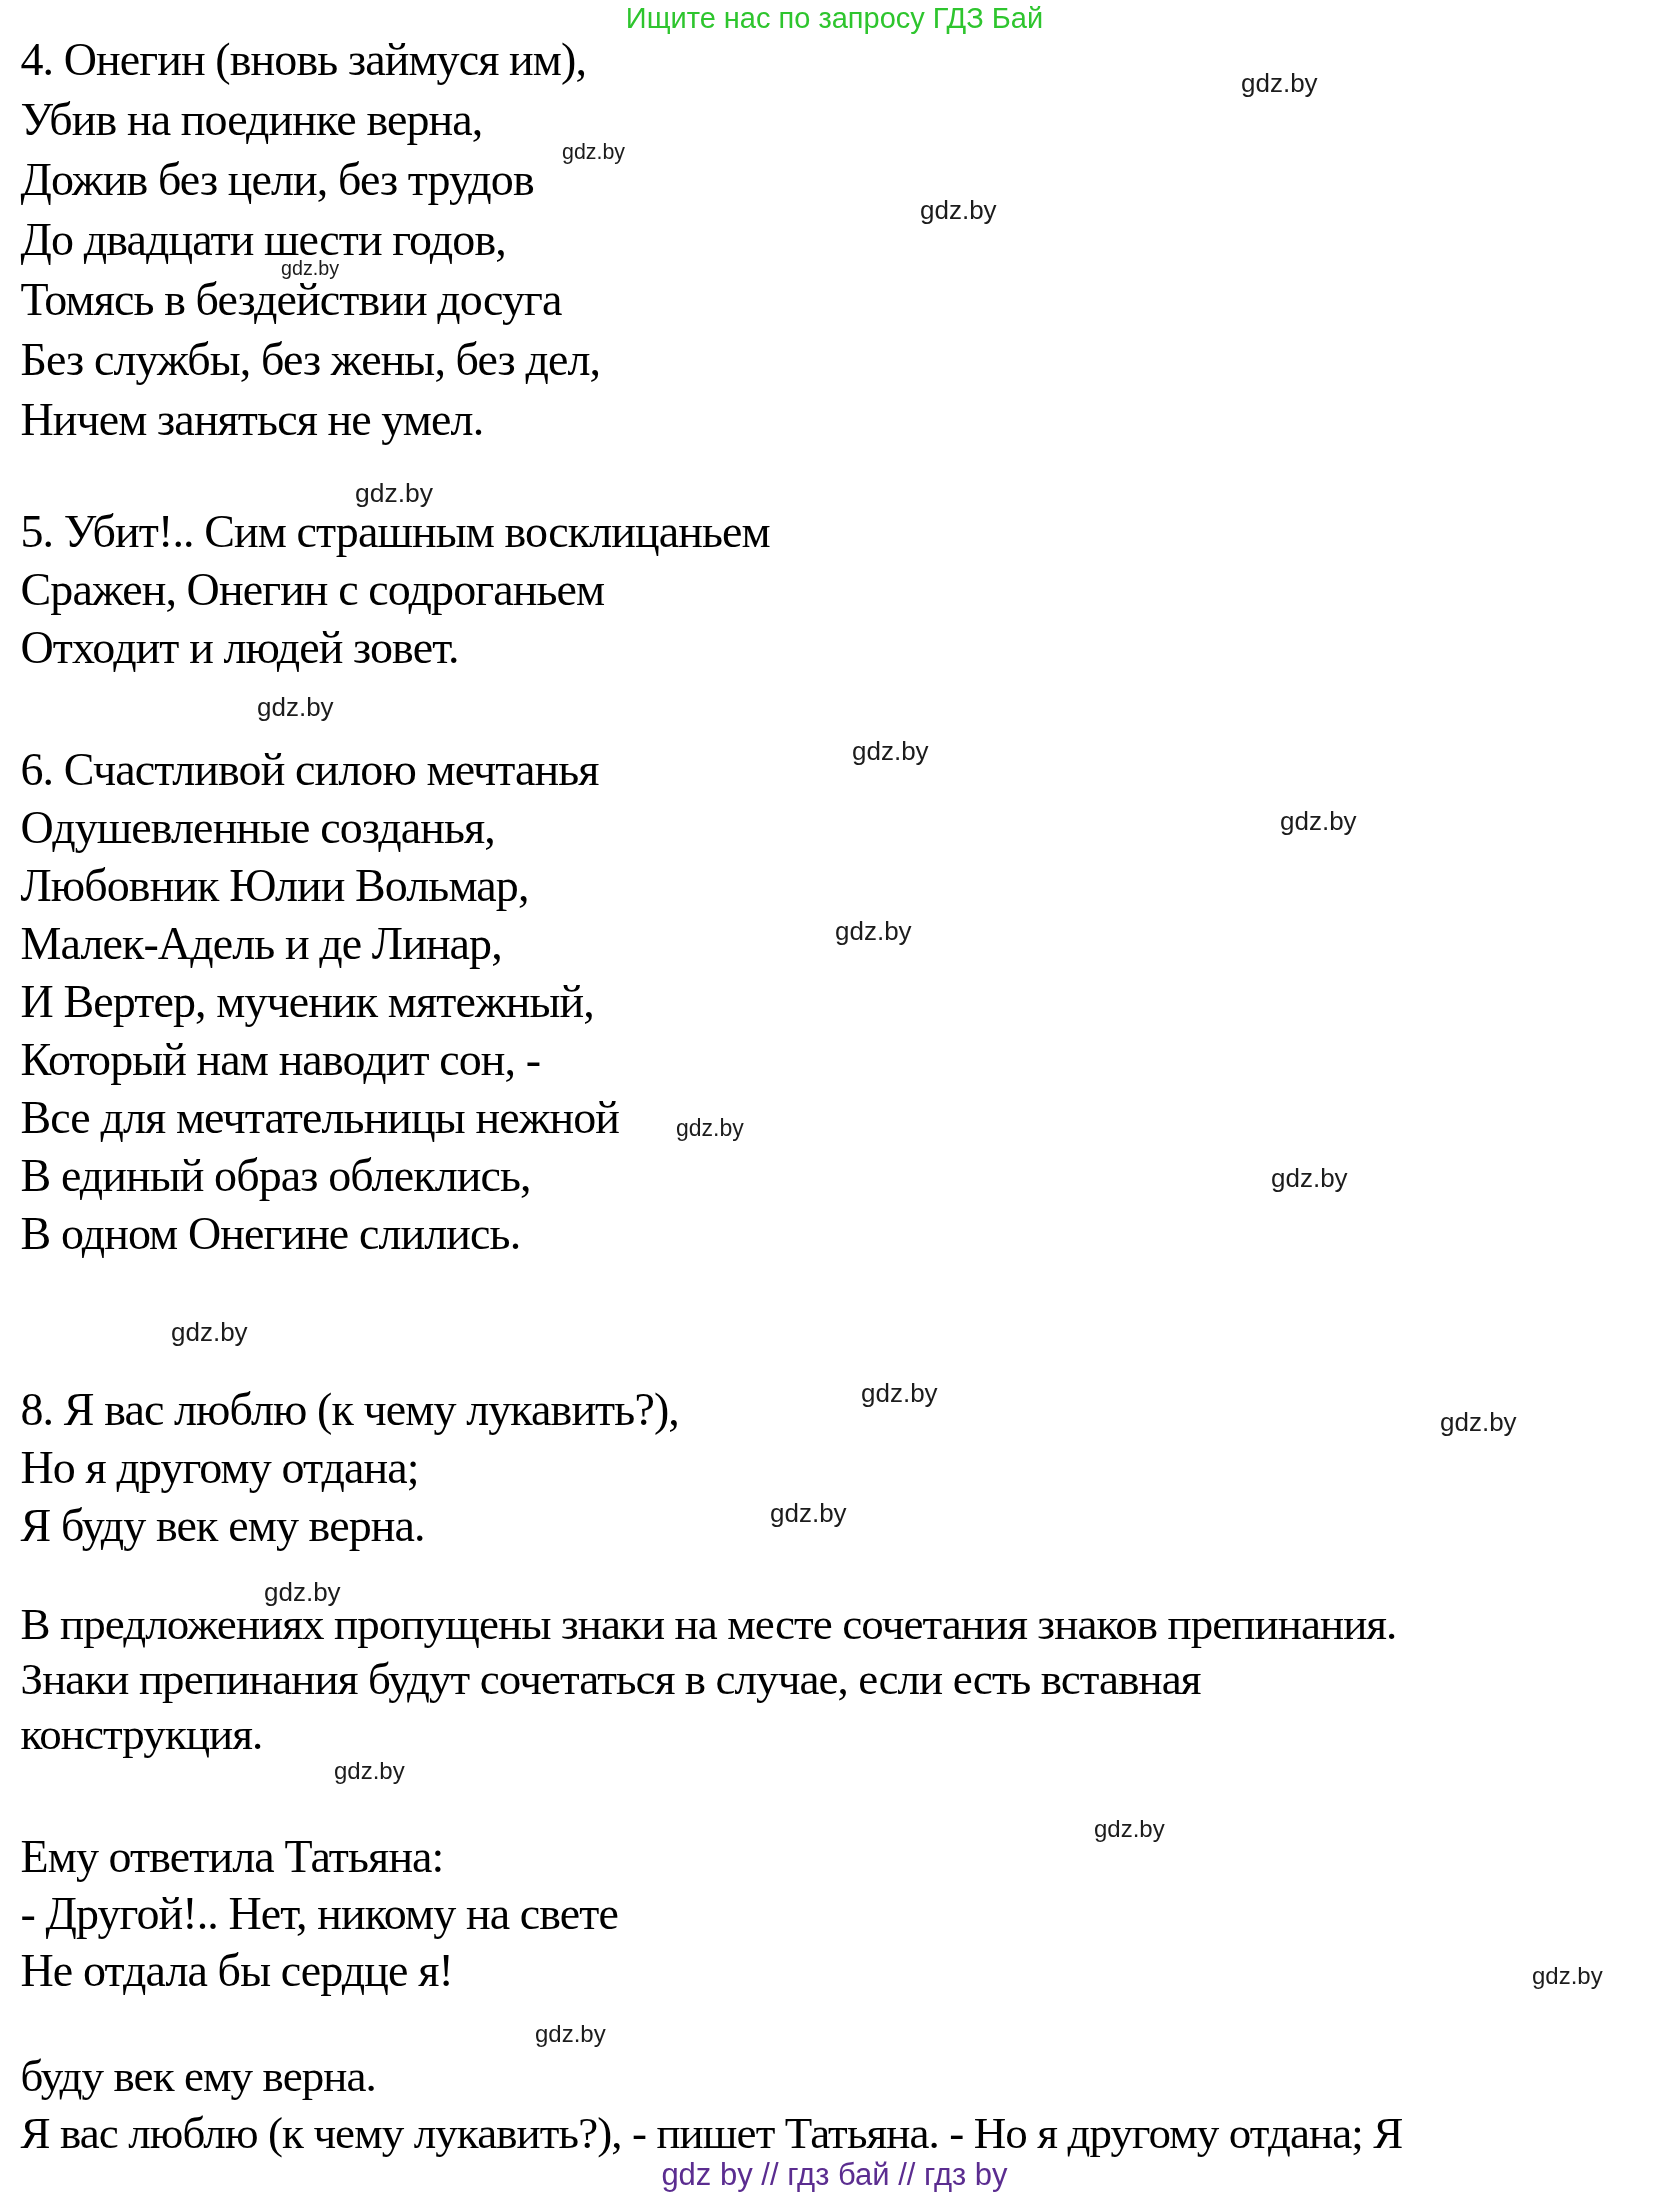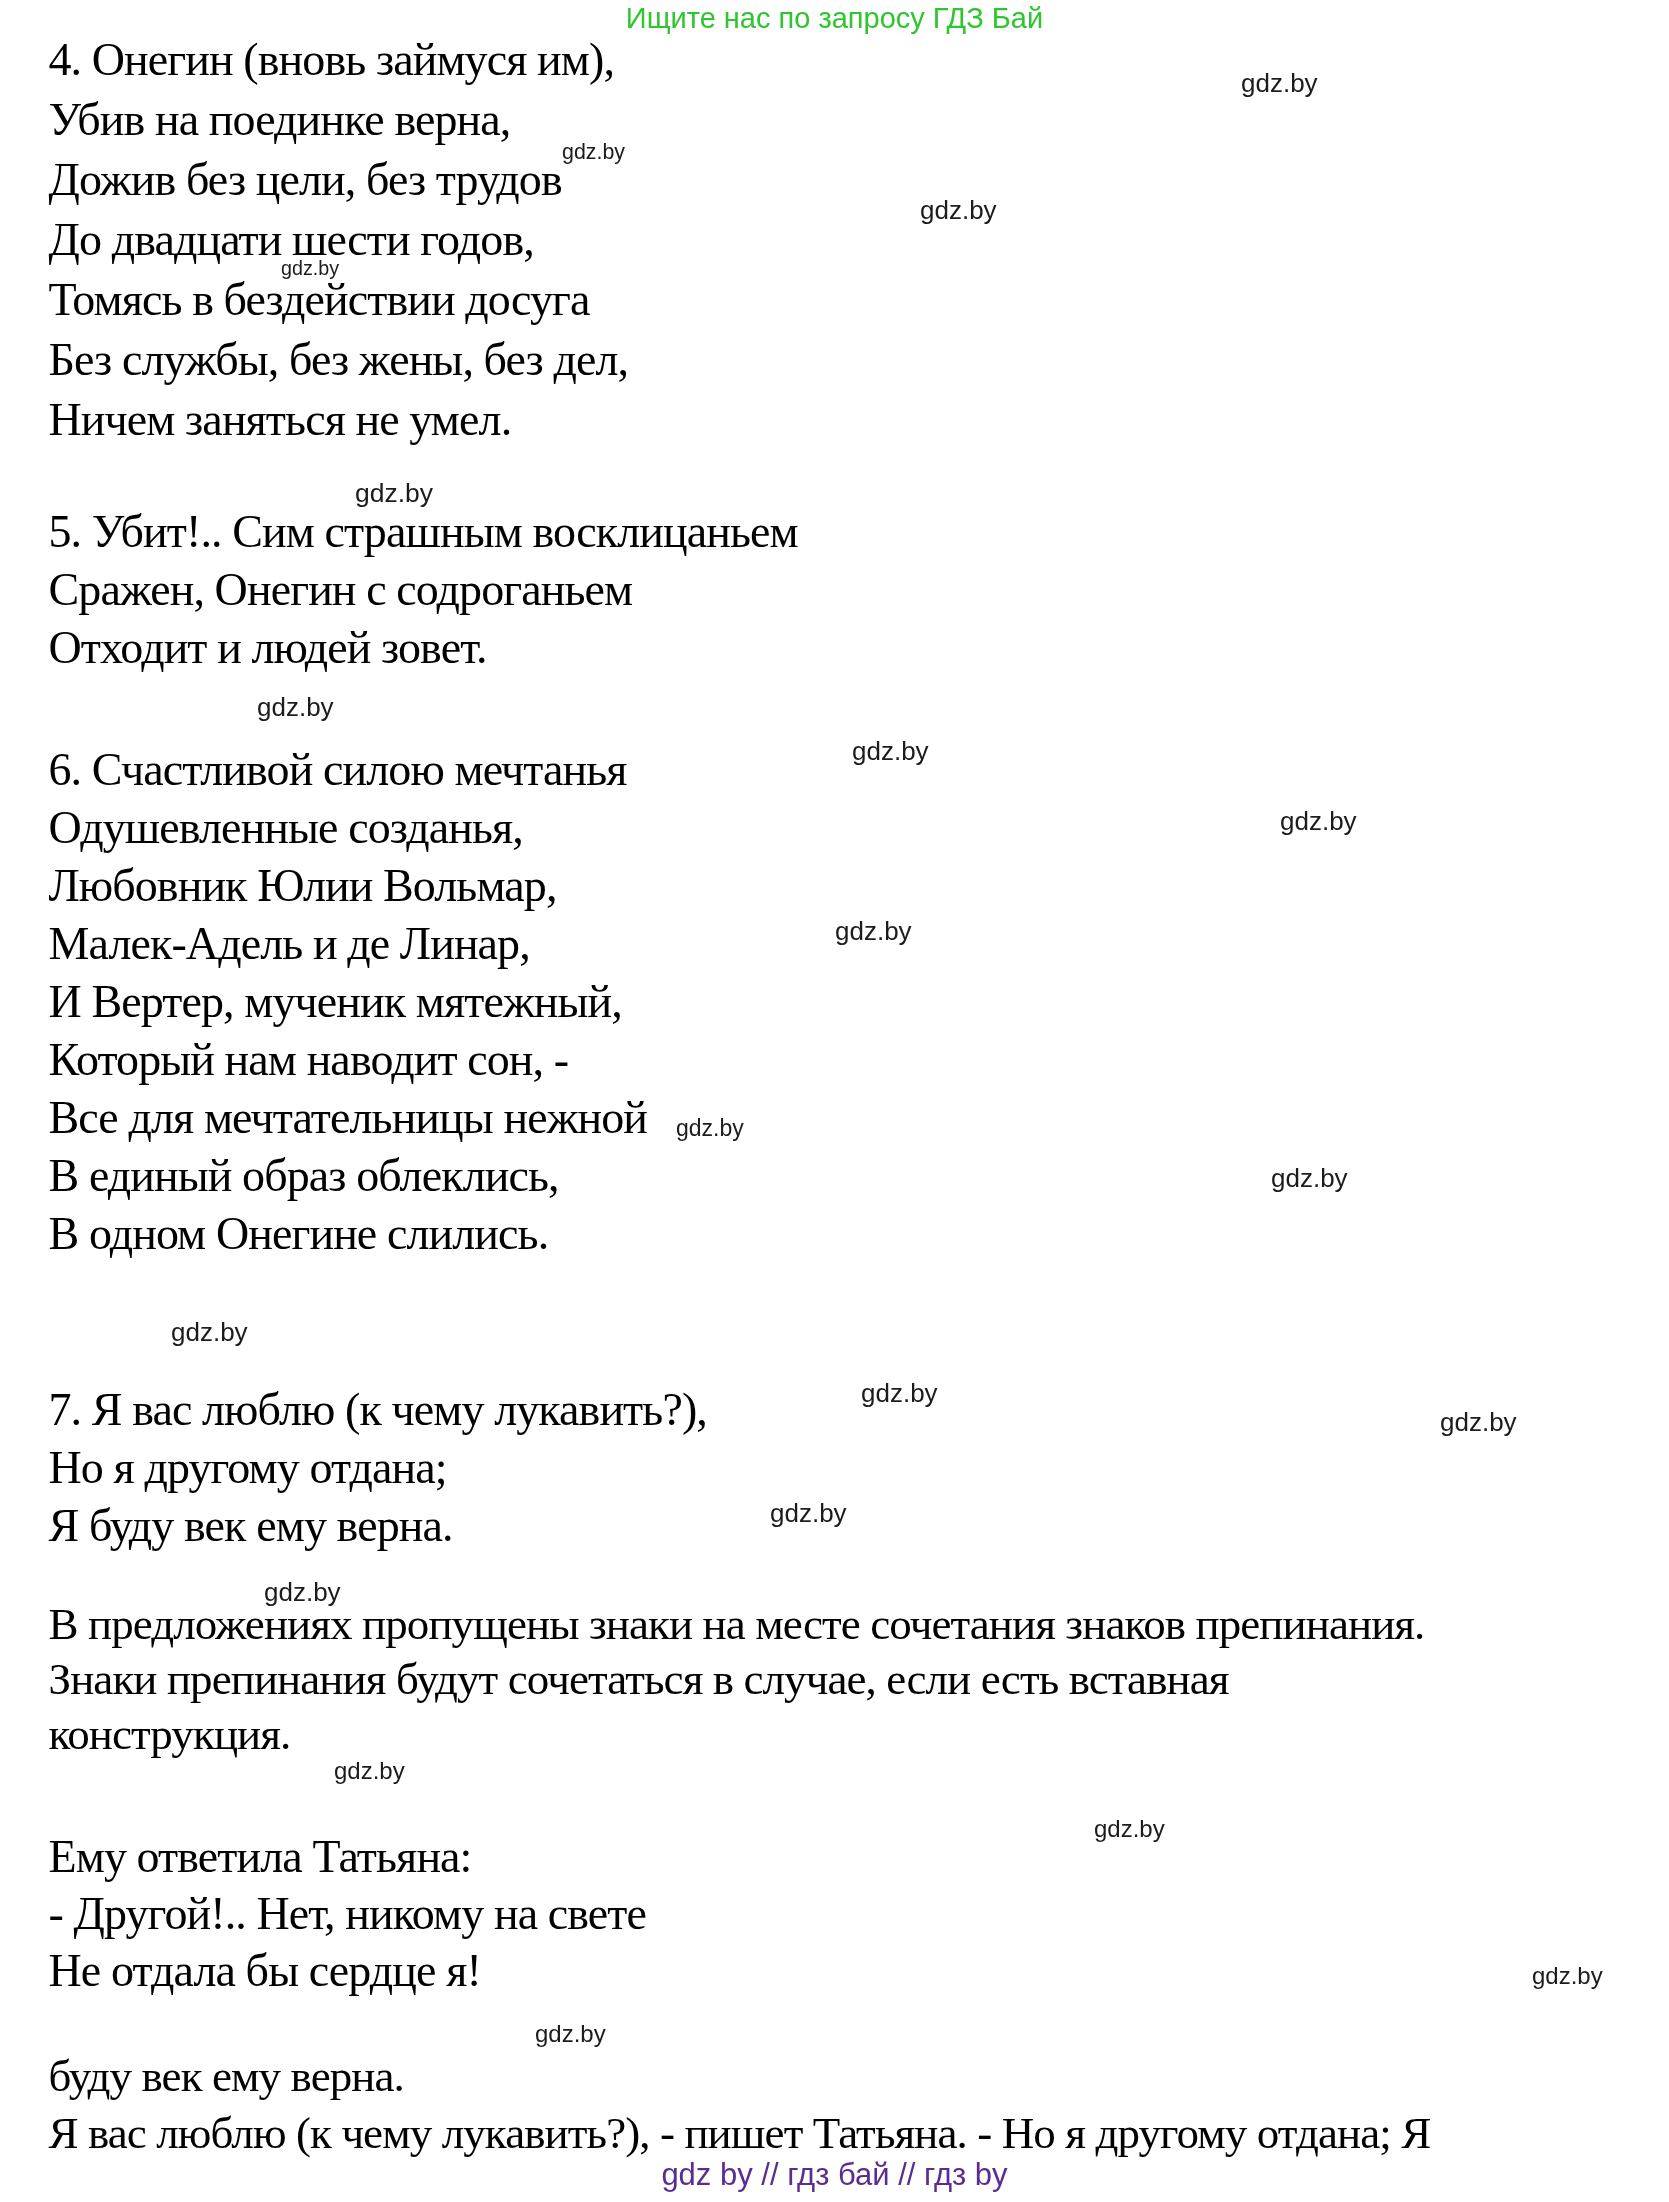--- a/index.html
+++ b/index.html
@@ -32,21 +32,20 @@
   .tblock {
     position: absolute;
     left: 20.5px;
     white-space: nowrap;
   }
   .tblock .tline {
     display: block;
     font-size: 46px;
     line-height: 58px;
     letter-spacing: -0.9px;
-    margin-left: 28px;
   }
   .lh70 .tline { line-height: 60px; }
   .lh64 .tline { line-height: 55px; font-size: 45px; }
   .lh66 .tline { line-height: 57px; }
   .fs52 .tline { font-size: 45px; line-height: 57px; }
   .wm {
     position: absolute;
     font-family: "Liberation Sans", "DejaVu Sans", sans-serif;
     font-size: 26px;
     color: var(--watermark_gray);
@@ -91,21 +90,21 @@
     <span class="tline">Любовник Юлии Вольмар,</span>
     <span class="tline">Малек-Адель и де Линар,</span>
     <span class="tline">И Вертер, мученик мятежный,</span>
     <span class="tline">Который нам наводит сон, -</span>
     <span class="tline">Все для мечтательницы нежной</span>
     <span class="tline">В единый образ облеклись,</span>
     <span class="tline">В одном Онегине слились.</span>
   </div>
 
   <div class="tblock" style="top:1381px">
-    <span class="tline">7. Я вас люблю (к чему лукавить?),</span>
+    <span class="tline">8. Я вас люблю (к чему лукавить?),</span>
     <span class="tline">Но я другому отдана;</span>
     <span class="tline">Я буду век ему верна.</span>
   </div>
 
   <div class="tblock lh64" style="top:1597px">
     <span class="tline">В предложениях пропущены знаки на месте сочетания знаков препинания.</span>
     <span class="tline">Знаки препинания будут сочетаться в случае, если есть вставная</span>
     <span class="tline">конструкция.</span>
   </div>
 

